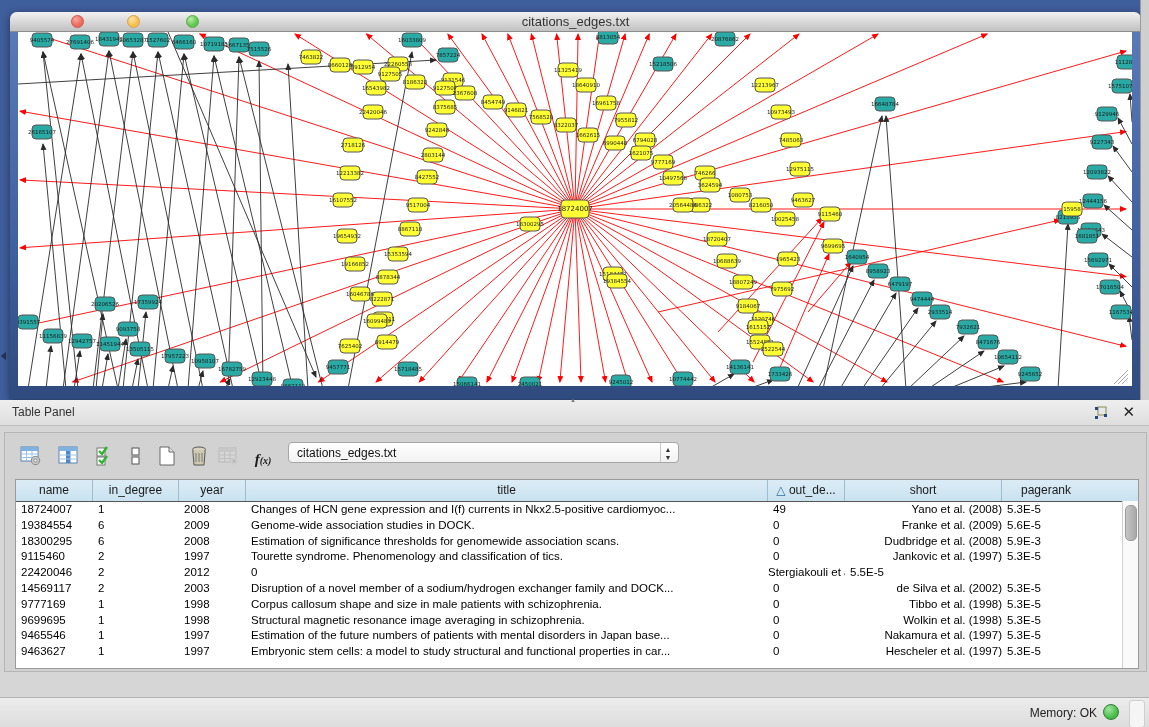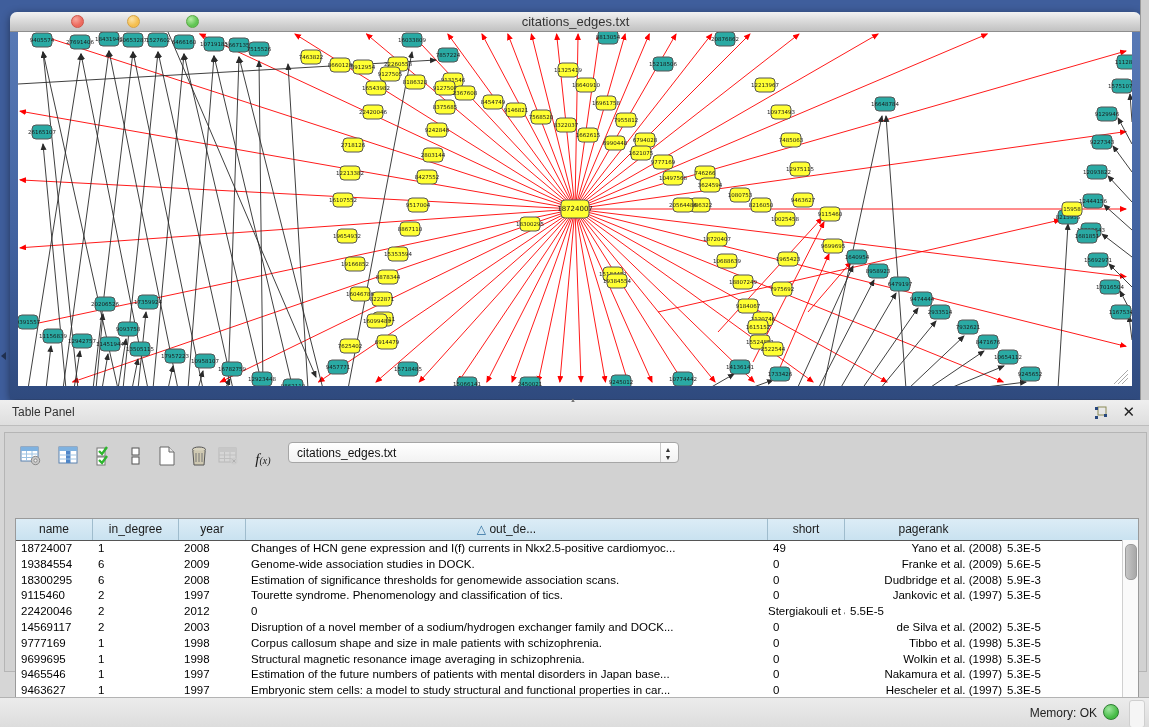--- a/index.html
+++ b/index.html
@@ -22,27 +22,27 @@
   #table-panel{position:absolute;left:0;top:400px;width:1149px;height:297px;background:#d6d6d6;}
   #tp-header{position:absolute;left:0;top:0;width:100%;height:25px;
       background:linear-gradient(#efefef,#dedede);border-bottom:1px solid #bdbdbd;}
   #tp-title{position:absolute;left:12px;top:5px;font-size:12px;color:#333;}
   #tp-float{position:absolute;right:40px;top:5px;width:16px;height:16px;cursor:pointer;}
   #tp-close{position:absolute;right:14px;top:3px;font-size:15px;font-weight:bold;color:#222;cursor:pointer;}
   #tp-body{position:absolute;left:4px;top:32px;width:1141px;height:238px;
       background:#d2d2d2;border:1px solid #b5b5b5;}
   .tbtn{position:absolute;top:12px;width:24px;height:24px;background:none;border:none;padding:0;cursor:pointer;}
   .tbtn svg{width:22px;height:22px;}
-  #fx-btn{font-family:"Liberation Serif",serif;font-style:italic;font-weight:normal;font-size:15px;color:#1a1a1a;}
+  #fx-btn{font-family:"Liberation Serif",serif;font-style:italic;font-weight:bold;font-size:15px;color:#1a1a1a;}
   #table-combo{position:absolute;left:283px;top:9px;width:391px;height:21px;background:linear-gradient(#fff,#f2f2f2);
       border:1px solid #a6a6a6;border-radius:4px;font-size:12px;color:#111;line-height:21px;padding-left:8px;box-sizing:border-box;}
   #combo-arrows{position:absolute;right:6px;top:0;height:100%;width:12px;border-left:1px solid #c9c9c9;
       font-size:7px;line-height:8px;text-align:center;color:#333;padding:3px 0 0 3px;box-sizing:border-box;}
   
-  #grid{position:absolute;left:10px;top:46px;width:1122px;height:188px;background:#fff;border:1px solid #9a9a9a;margin-top:39px;}
+  #grid{position:absolute;left:10px;top:46px;width:1122px;height:188px;background:#fff;border:1px solid #9a9a9a;}
   .hrow,.drow{display:grid;grid-template-columns:77px 86px 67px 522px 77px 157px 88px 1fr;}
   .hrow{height:21px;background:linear-gradient(#dcecf6,#c9e2f0);border-bottom:1px solid #555;}
   .hcell{font-size:12px;color:#1a1a1a;text-align:center;line-height:21px;border-right:1px solid #9fbccd;
       overflow:hidden;white-space:nowrap;}
   .hcell:last-child{border-right:none;}
   .drow{height:15.8px;background:#fff;}
   .dcell{font-size:11.5px;color:#000;line-height:15.8px;padding-left:5px;overflow:hidden;white-space:nowrap;}
   .dcell.center{text-align:right;padding-left:0;}
   #vscroll{position:absolute;right:0;top:21px;bottom:0;width:15px;background:#fafafa;border-left:1px solid #d0d0d0;}
   #vthumb{position:absolute;left:2px;top:4px;width:10px;height:34px;border-radius:5px;
@@ -804,20 +804,21 @@
       <div id="table-combo">
         <span>citations_edges.txt</span>
         <span id="combo-arrows">▲<br>▼</span>
       </div>
 
       <div id="grid">
         <div class="hrow" id="header-row">
             <div class="hcell">name</div>
             <div class="hcell">in_degree</div>
             <div class="hcell">year</div>
+            <div class="hcell">title</div>
             <div class="hcell"><span style="color: rgb(43, 109, 158);">△ </span>out_de...</div>
             <div class="hcell">short</div>
             <div class="hcell">pagerank</div>
           </div>
         <div id="rows">
             <div class="drow">
               <div class="dcell">18724007</div>
               <div class="dcell">1</div>
               <div class="dcell">2008</div>
               <div class="dcell">Changes of HCN gene expression and I(f) currents in Nkx2.5-positive cardiomyoc...</div>

